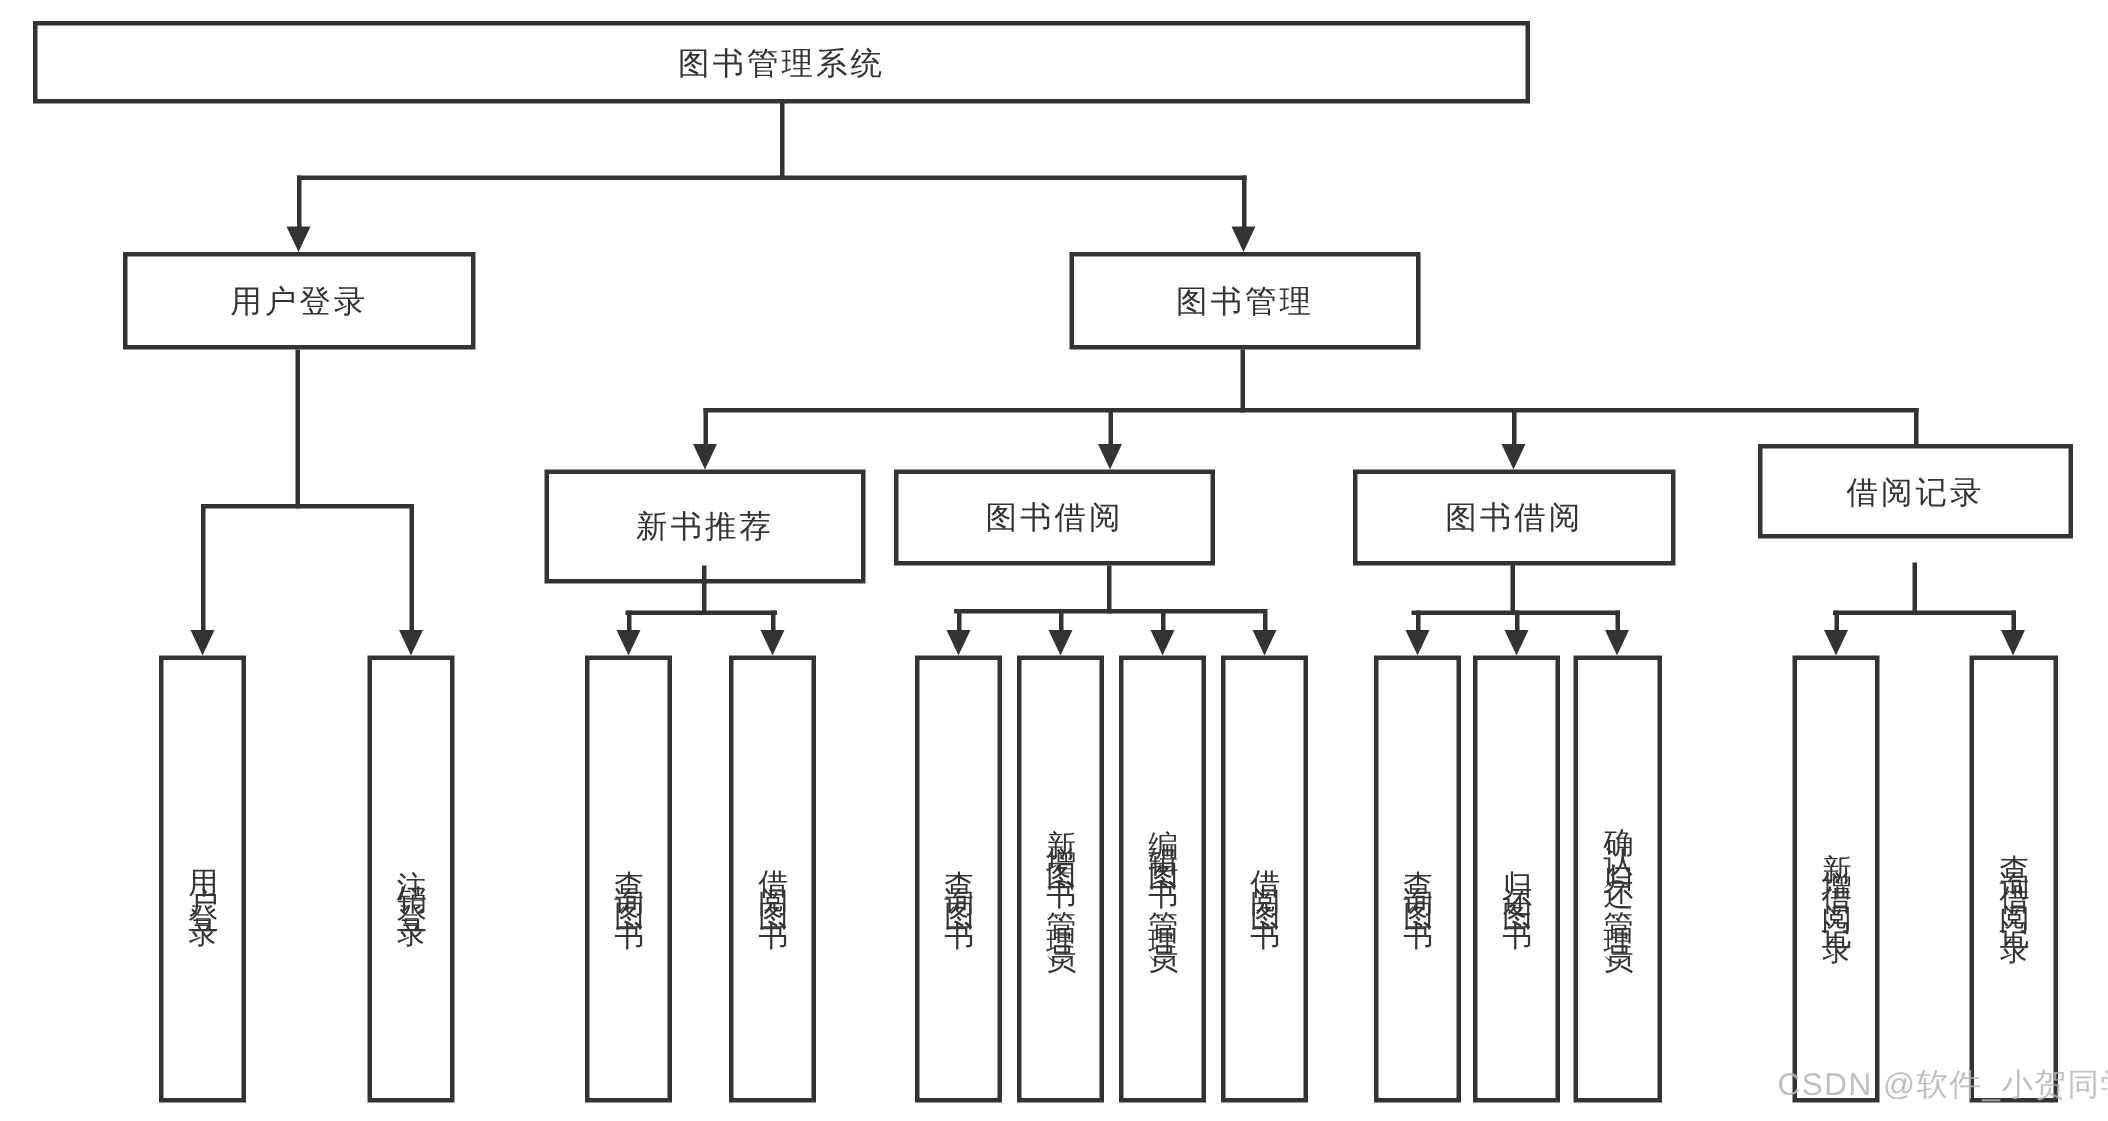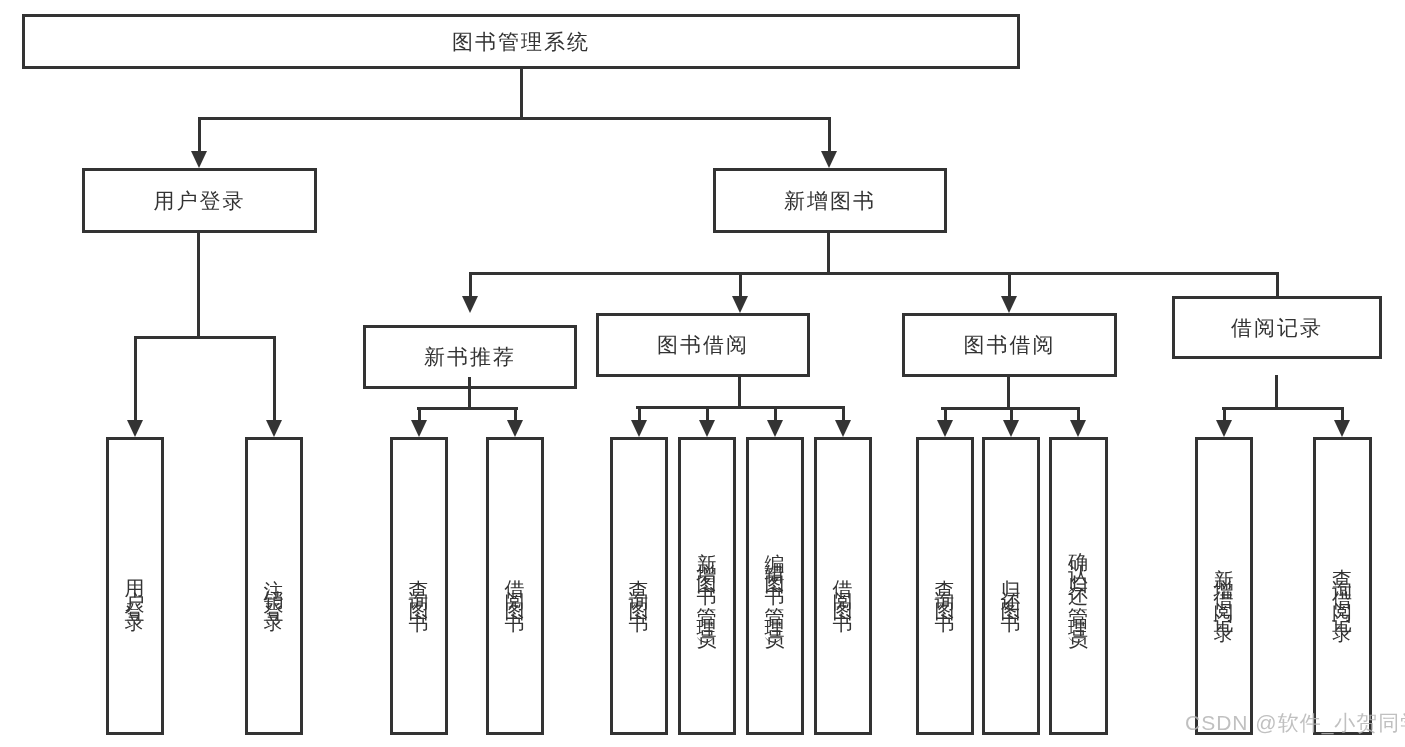--- a/index.html
+++ b/index.html
@@ -81,42 +81,42 @@
   <div class="hl" style="left:198px; top:117px; width:633px;"></div>
   <div class="vl" style="left:198px; top:117px; height:35px;"></div>
   <div class="ar" style="left:191px; top:151px;"></div>
   <div class="vl" style="left:828px; top:117px; height:35px;"></div>
   <div class="ar" style="left:821px; top:151px;"></div>
 
   <div class="hbox" style="left:82px; top:168px; width:235px; height:65px;">
     <span>用户登录</span>
   </div>
   <div class="hbox" style="left:713px; top:168px; width:234px; height:65px;">
-    <span>新增图书</span>
+    <span>图书管理</span>
   </div>
 
   <div class="vl" style="left:197px; top:233px; height:106px;"></div>
   <div class="hl" style="left:134px; top:336px; width:142px;"></div>
   <div class="vl" style="left:134px; top:336px; height:85px;"></div>
   <div class="ar" style="left:127px; top:420px;"></div>
   <div class="vl" style="left:273px; top:336px; height:85px;"></div>
   <div class="ar" style="left:266px; top:420px;"></div>
 
   <div class="vl" style="left:827px; top:233px; height:42px;"></div>
   <div class="hl" style="left:469px; top:272px; width:810px;"></div>
   <div class="vl" style="left:469px; top:272px; height:25px;"></div>
   <div class="ar" style="left:462px; top:296px;"></div>
   <div class="vl" style="left:739px; top:272px; height:25px;"></div>
   <div class="ar" style="left:732px; top:296px;"></div>
   <div class="vl" style="left:1008px; top:272px; height:25px;"></div>
   <div class="ar" style="left:1001px; top:296px;"></div>
   <div class="vl" style="left:1276px; top:272px; height:25px;"></div>
   <div class="ar" style="left:1269px; top:296px;"></div>
 
-  <div class="hbox" style="left:363px; top:313px; width:214px; height:64px;margin-top:12px;">
+  <div class="hbox" style="left:363px; top:313px; width:214px; height:76px;">
     <span>新书推荐</span>
   </div>
   <div class="hbox" style="left:596px; top:313px; width:214px; height:64px;">
     <span>图书借阅</span>
   </div>
   <div class="hbox" style="left:902px; top:313px; width:215px; height:64px;">
     <span>图书借阅</span>
   </div>
   <div class="hbox" style="left:1172px; top:296px; width:210px; height:63px;">
     <span>借阅记录</span>

